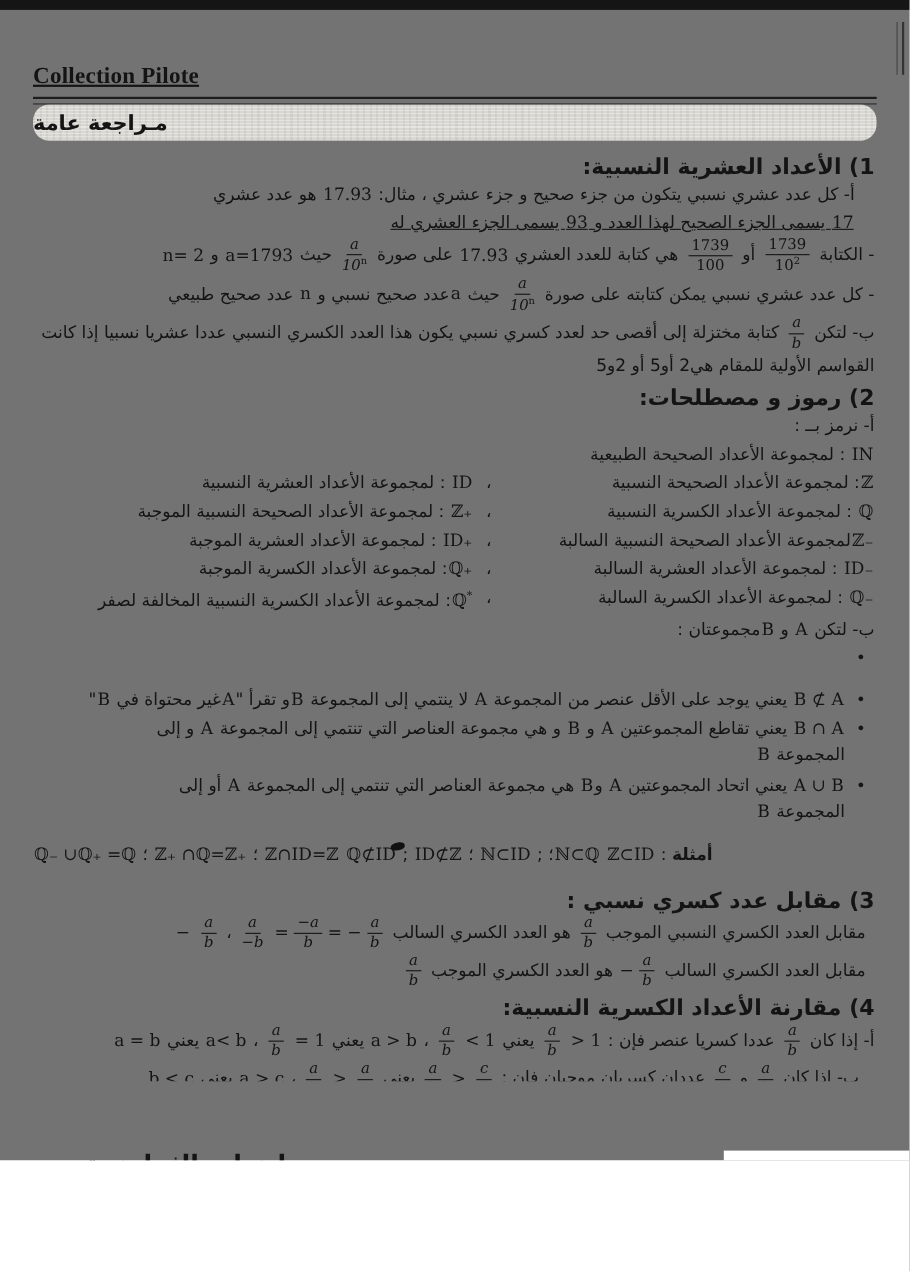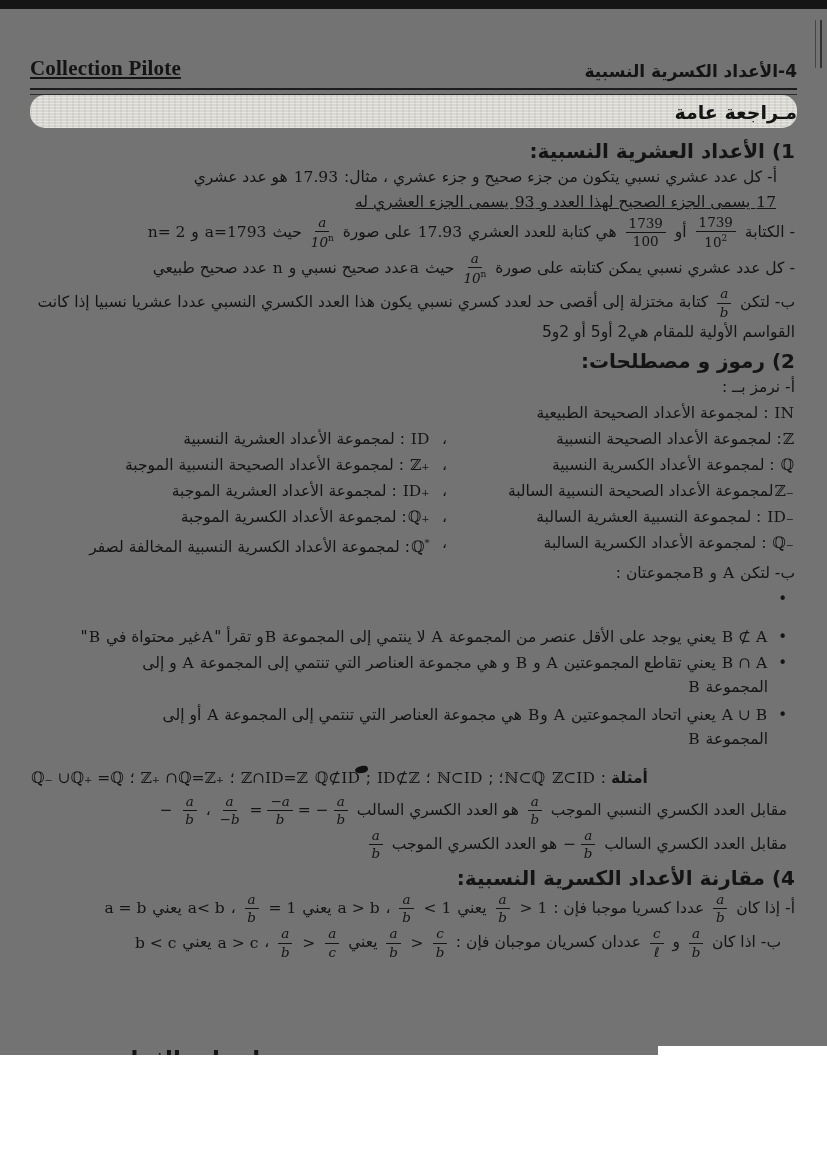--- a/index.html
+++ b/index.html
@@ -14,21 +14,21 @@
   .collection{font-family:"Liberation Serif",serif;font-weight:bold;font-size:21px;
         text-decoration:underline;letter-spacing:.2px;}
   .chapter{font-weight:bold;font-size:17px;direction:rtl;}
   .rule{position:absolute;left:30px;width:767px;height:4px;
         border-top:2.5px solid #1c1c1c;border-bottom:1px solid #2a2a2a;}
   .rule.hdr{top:88px;}
   .band{position:absolute;top:95px;left:30px;width:767px;height:33px;
         background:#d8d7d2;
         background-image:repeating-linear-gradient(0deg,rgba(255,255,255,.35) 0 1px,transparent 1px 3px),
                          repeating-linear-gradient(90deg,rgba(0,0,0,.05) 0 2px,transparent 2px 6px);
-        display:flex;align-items:center;justify-content:flex-end;border-radius:15px;}
+        display:flex;align-items:center;justify-content:flex-start;border-radius:15px;}
   .band-title{font-weight:bold;font-size:19px;direction:rtl;}
   
   #content{position:absolute;top:134px;right:32px;left:30px;bottom:72px;
         direction:rtl;text-align:right;font-size:15.5px;line-height:24px;overflow:hidden;}
   .heading{font-weight:bold;font-size:20px;margin:5px 0 2px;}
   .para{margin:1px 0;}
   .bullet-line{display:flex;gap:10px;margin:2px 0;}
   .bullet-dot{flex:0 0 auto;padding-right:8px;font-size:15px;}
   .math{direction:ltr;unicode-bidi:embed;font-family:"DejaVu Serif","DejaVu Sans",serif;
         font-size:15.5px;padding:0 1px;white-space:nowrap;}
@@ -84,21 +84,20 @@
 </style>
 </head>
 <body>
 
 <div id="page">
   <div class="topbar"></div>
   <div class="edge-artifact"></div>
 
   <div class="header">
     <div class="collection">Collection Pilote</div>
-    <div class="chapter" dir="rtl">4-الأعداد الكسرية النسبية</div>
   </div>
   <div class="rule hdr"></div>
 
   <div class="band">
     <div class="band-title">مـراجعة عامة</div>
   </div>
 
   <div id="content">
       <div class="heading"><span>1) الأعداد العشرية النسبية:</span></div>
       <div class="para" style="padding-right: 18px;"><span>أ- كل عدد عشري نسبي يتكون من جزء صحيح و جزء عشري ، مثال:  </span><span class="math" dir="ltr">17.93</span><span>  هو عدد عشري</span></div>
@@ -135,21 +134,21 @@
         <span class="cell-r"><span class="math" dir="ltr">ℚ</span><span> : لمجموعة الأعداد الكسرية النسبية</span></span>
         <span class="comma">،</span>
         <span class="cell-l"><span class="math" dir="ltr">ℤ₊</span><span> : لمجموعة الأعداد الصحيحة النسبية الموجبة</span></span>
       </div>
       <div class="symrow">
         <span class="cell-r"><span class="math" dir="ltr">ℤ₋</span><span>لمجموعة الأعداد الصحيحة النسبية السالبة</span></span>
         <span class="comma">،</span>
         <span class="cell-l"><span class="math" dir="ltr">ID₊</span><span> : لمجموعة الأعداد العشرية الموجبة</span></span>
       </div>
       <div class="symrow">
-        <span class="cell-r"><span class="math" dir="ltr">ID₋</span><span> : لمجموعة النسبية العشرية السالبة</span></span>
+        <span class="cell-r"><span class="math" dir="ltr">ID₋</span><span> : لمجموعة الأعداد العشرية السالبة</span></span>
         <span class="comma">،</span>
         <span class="cell-l"><span class="math" dir="ltr">ℚ₊</span><span>: لمجموعة الأعداد الكسرية الموجبة</span></span>
       </div>
       <div class="symrow">
         <span class="cell-r"><span class="math" dir="ltr">ℚ₋</span><span> : لمجموعة الأعداد الكسرية السالبة</span></span>
         <span class="comma">،</span>
         <span class="cell-l"><span class="math" dir="ltr">ℚ<sup>*</sup></span><span>: لمجموعة الأعداد الكسرية النسبية المخالفة لصفر</span></span>
       </div>
       <div class="para"><span>ب- لتكن </span><span class="math" dir="ltr">A</span><span> و  </span><span class="math" dir="ltr">B</span><span>مجموعتان :</span></div>
       <div class="bullet-line">
@@ -161,20 +160,21 @@
       </div>
       <div class="bullet-line">
         <span class="bullet-dot">•</span>
         <div><span class="math" dir="ltr">B ∩ A</span><span> يعني تقاطع المجموعتين </span><span class="math" dir="ltr">A</span><span> و </span><span class="math" dir="ltr">B</span><span> و  هي مجموعة العناصر التي تنتمي  إلى المجموعة  </span><span class="math" dir="ltr">A</span><span> و إلى</span><br><span>المجموعة </span><span class="math" dir="ltr">B</span></div>
       </div>
       <div class="bullet-line" style="margin-top: 4px;">
         <span class="bullet-dot">•</span>
         <div><span class="math" dir="ltr">A ∪  B</span><span>  يعني اتحاد المجموعتين </span><span class="math" dir="ltr">A</span><span> و</span><span class="math" dir="ltr">B</span><span> هي مجموعة العناصر التي تنتمي إلى  المجموعة  </span><span class="math" dir="ltr">A</span><span>  أو  إلى</span><br><span>المجموعة </span><span class="math" dir="ltr">B</span></div>
       </div>
       <div class="examples" dir="ltr"><span class="math" dir="ltr">ℚ₋ ∪ℚ₊ =ℚ</span><span>  ؛  </span><span class="math" dir="ltr">ℤ₊ ∩ℚ=ℤ₊</span><span> ؛ </span><span class="math" dir="ltr">ℤ∩ID=ℤ</span><span>  </span><span class="math" dir="ltr">ℚ⊄ID</span><span>  ;  </span><span class="math" dir="ltr">ID⊄ℤ</span><span>  ؛  </span><span class="math" dir="ltr">ℕ⊂ID</span><span>  ;  </span><span class="math" dir="ltr">ℕ⊂ℚ</span><span>؛ </span><span class="math" dir="ltr">ℤ⊂ID</span><span> : </span><span class="b">أمثلة</span></div>
+      <div class="heading" style="margin-top: 14px;"><span>3) مقابل عدد كسري نسبي :</span></div>
       <div class="para" style="padding-right: 8px;"><span>مقابل العدد الكسري النسبي الموجب </span><span class="frac it">
           <span class="num">a</span>
           <span class="den">b</span>
         </span><span> هو العدد الكسري السالب </span><span class="grp" dir="ltr"><span class="math" dir="ltr">− </span><span class="frac it">
             <span class="num">a</span>
             <span class="den">b</span>
           </span></span><span> ،      </span><span class="grp" dir="ltr"><span class="frac it">
             <span class="num">a</span>
             <span class="den">−b</span>
           </span><span class="math" dir="ltr"> =</span><span class="frac it">
@@ -188,21 +188,21 @@
             <span class="num">a</span>
             <span class="den">b</span>
           </span></span><span>  هو العدد الكسري  الموجب  </span><span class="frac it">
           <span class="num">a</span>
           <span class="den">b</span>
         </span></div>
       <div class="heading"><span>4) مقارنة الأعداد الكسرية النسبية:</span></div>
       <div class="para"><span>أ- إذا كان  </span><span class="frac it">
           <span class="num">a</span>
           <span class="den">b</span>
-        </span><span>  عددا كسريا موجبا فإن :  </span><span class="grp" dir="ltr"><span class="frac it">
+        </span><span>  عددا كسريا عنصر فإن :  </span><span class="grp" dir="ltr"><span class="frac it">
             <span class="num">a</span>
             <span class="den">b</span>
           </span><span class="math" dir="ltr"> &gt; 1</span></span><span>  يعني </span><span class="math" dir="ltr">a &gt; b</span><span> ،  </span><span class="grp" dir="ltr"><span class="frac it">
             <span class="num">a</span>
             <span class="den">b</span>
           </span><span class="math" dir="ltr"> &lt; 1</span></span><span> يعني </span><span class="math" dir="ltr">a&lt; b</span><span> ،  </span><span class="grp" dir="ltr"><span class="frac it">
             <span class="num">a</span>
             <span class="den">b</span>
           </span><span class="math" dir="ltr"> = 1</span></span><span> يعني </span><span class="math" dir="ltr">a = b</span></div>
       <div class="para" style="padding-right: 14px;"><span>ب-  اذا كان  </span><span class="frac it">

